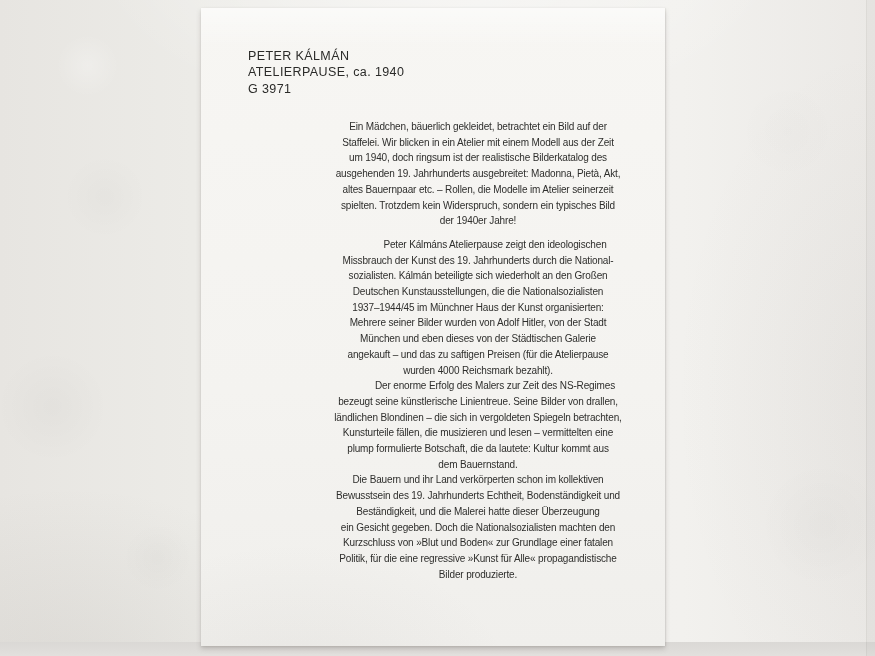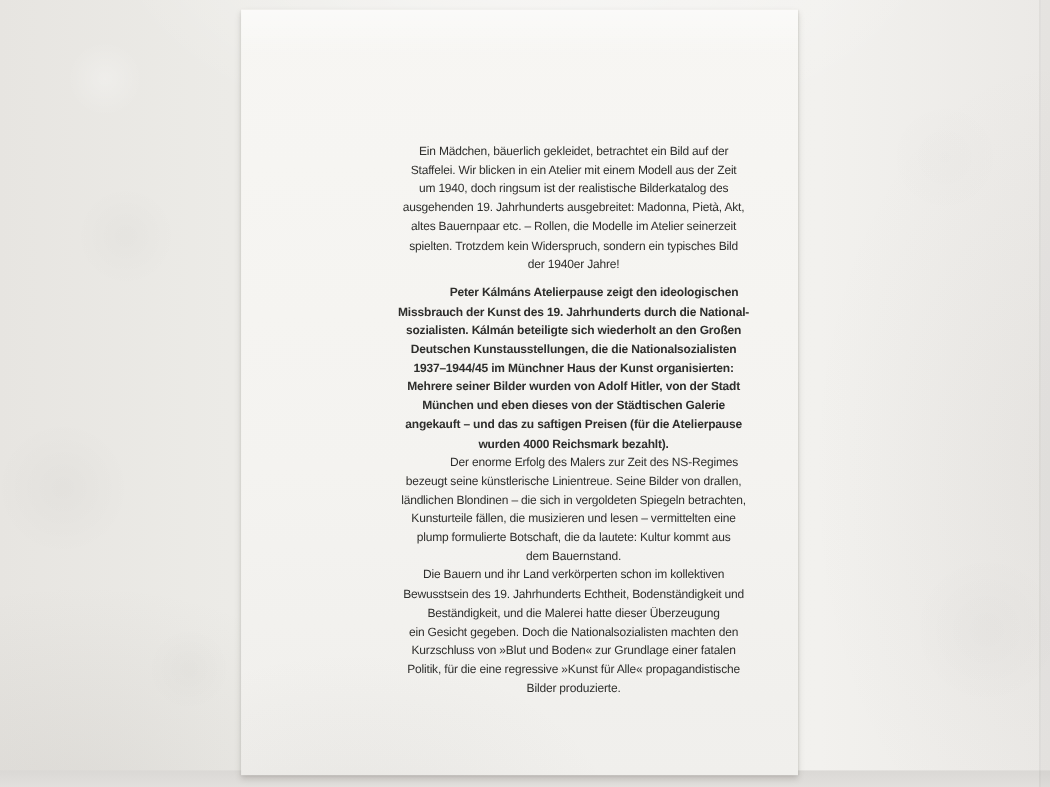--- a/index.html
+++ b/index.html
@@ -110,34 +110,39 @@
     line-height: 15.7px;
     letter-spacing: -0.15px;
     text-align: center;
   }
 
   .para {
     margin: 0;
     white-space: pre;  
   }
   .para.indent-first { text-indent: 34px; }
-  .gap-sm { margin-top: 8px; font-weight: bold; }
+  .gap-sm { margin-top: 8px; }
   .gap-lg { margin-top: 0; }
 </style>
 </head>
 <body>
 
 <div class="wall">
   <div class="wall-texture"></div>
   <div class="lower-wall-shade"></div>
   <div class="wall-seam"></div>
   <div class="wall-right-sliver"></div>
 
   <div class="card">
 
+    <div class="label-header">
+      <div>PETER KÁLMÁN</div>
+      <div>ATELIERPAUSE, ca. 1940</div>
+      <div>G 3971</div>
+    </div>
 
     <div class="label-body">
       <p class="para">Ein Mädchen, bäuerlich gekleidet, betrachtet ein Bild auf der
 Staffelei. Wir blicken in ein Atelier mit einem Modell aus der Zeit
 um 1940, doch ringsum ist der realistische Bilderkatalog des
 ausgehenden 19. Jahrhunderts ausgebreitet: Madonna, Pietà, Akt,
 altes Bauernpaar etc. – Rollen, die Modelle im Atelier seinerzeit
 spielten. Trotzdem kein Widerspruch, sondern ein typisches Bild
 der 1940er Jahre!</p>
       <p class="para indent-first gap-sm">Peter Kálmáns Atelierpause zeigt den ideologischen

